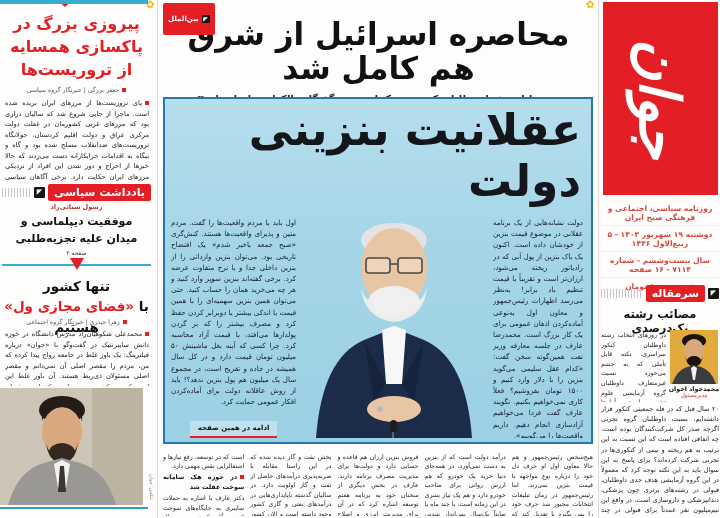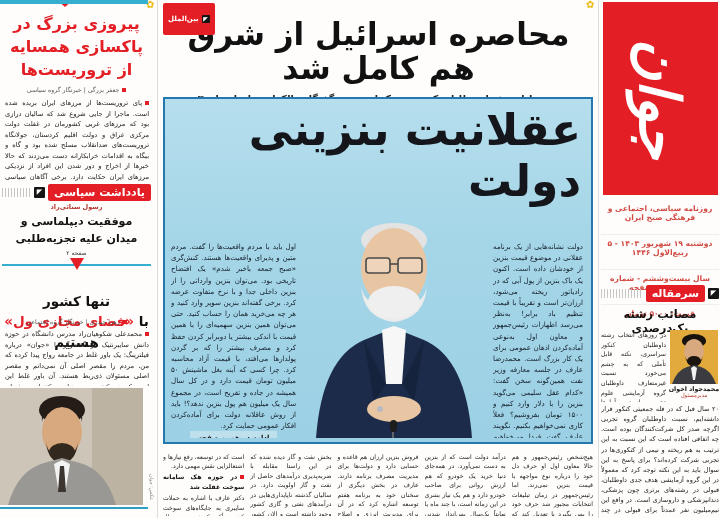--- a/index.html
+++ b/index.html
@@ -19,21 +19,21 @@
   .subhead{margin:6px 30px 0;text-align:center;font-size:9.5px;font-weight:bold;
            color:#222;line-height:1.6;}
   .feature{position:absolute;left:163px;top:97px;width:426px;height:343px;
            background:linear-gradient(180deg,#b6deed 0%,#a5d6e8 40%,#9cd0e4 100%);
            border:2px solid #2478ad;overflow:hidden;}
   .ftitle{margin:6px 10px 0;text-align:right;font-size:44px;font-weight:bold;color:#14161c;
           letter-spacing:-1px;line-height:1.15;}
   .fsub{margin:4px 10px 0;text-align:right;font-size:11.5px;font-weight:bold;color:#1b2430;}
   .fby{margin:8px 10px 0;text-align:right;font-size:6.5px;color:#333;font-weight:bold;}
   .fcols{position:absolute;left:6px;right:8px;top:118px;bottom:4px;display:flex;gap:6px;}
-  .fcol{font-size:7.1px;line-height:1.58;text-align:justify;color:#15202b;overflow:hidden;margin-top:24px;}
+  .fcol{font-size:7.1px;line-height:1.58;text-align:justify;color:#15202b;overflow:hidden;}
   .fcol.right{width:92px;}
   .fcol.left{width:128px;display:flex;flex-direction:column;}
   .fphoto{flex:1;display:flex;align-items:flex-end;justify-content:center;}
   .continue-lbl{margin-top:auto;align-self:center;font-size:7px;font-weight:bold;color:#111;
                 border-bottom:2px solid #e31e25;padding:2px 8px;background:rgba(255,255,255,.35);}
   .bullet{display:inline-block;width:4px;height:4px;background:#e31e25;margin-left:3px;
           vertical-align:middle;}
   .botcols{position:absolute;left:163px;top:452px;width:430px;height:64px;display:flex;gap:6px;}
   .botcol{flex:1;font-size:6.2px;line-height:1.52;text-align:justify;color:#222;overflow:hidden;}
   .botcol b.subh{display:block;font-size:6.4px;color:#111;margin:2px 0 1px;}
@@ -64,21 +64,21 @@
   .vcredit{position:absolute;left:145px;top:390px;width:10px;height:110px;writing-mode:vertical-rl;
            font-size:5px;color:#888;letter-spacing:1px;}
   .lc-rule{position:absolute;left:0;top:507px;width:148px;height:2px;background:#2e9fc4;}
   
   .masthead{position:absolute;left:603px;top:2px;width:115px;height:193px;background:#e31e25;
             display:flex;align-items:center;justify-content:center;overflow:hidden;}
   .masthead .logo{transform:rotate(90deg);font-family:"DejaVu Serif",serif;font-weight:bold;
             font-style:italic;font-size:56px;color:#fff;white-space:nowrap;}
   .pubinfo{position:absolute;left:601px;top:200px;width:118px;text-align:center;color:#d14b45;
            font-size:7.6px;font-weight:bold;}
-  .pubinfo div{padding:4px 0 12px;border-bottom:1px solid #eee;}
+  .pubinfo div{padding:4px 0 3px;border-bottom:1px solid #eee;}
   .pubinfo div:last-child{border-bottom:none;}
   .ed-tagrow{left:601px;top:287px;width:118px;}
   .ed-h{position:absolute;left:601px;top:307px;width:118px;text-align:center;font-size:11.5px;
         font-weight:bold;color:#111;}
   .ed-top{position:absolute;left:601px;top:330px;width:118px;height:72px;display:flex;gap:3px;}
   .ed-photo-blk{width:50px;display:flex;flex-direction:column;align-items:center;}
   .ed-photo-blk .cap{font-size:6.3px;font-weight:bold;color:#111;margin-top:1px;white-space:nowrap;}
   .ed-photo-blk .role{font-size:5.5px;color:#b3342c;}
   .ed-intro{flex:1;font-size:6.2px;line-height:1.55;text-align:justify;color:#222;overflow:hidden;}
   .ed-body{position:absolute;left:601px;top:404px;width:118px;height:112px;font-size:6.5px;
@@ -163,21 +163,21 @@
     </div>
     <div class="lc-author" style="top:203px;font-weight:bold;">رسول سنائی‌راد</div>
     <div class="lc-h2" style="top:214px;">موفقیت دیپلماسی و میدان علیه تجزیه‌طلبی</div>
     <div class="lc-pref" style="top:249px;">صفحه ۲</div>
 
     <div class="divider" style="top:258px;">
       <div class="line"></div>
       <div class="pennant"></div>
     </div>
 
-    <div class="lc-h3" style="top:291px;">
+    <div class="lc-h3" style="top:276px;">
       <span>تنها کشور</span><br>
       <span>با </span><span class="red">«فضای مجازی ول»</span><span> هستیم</span>
     </div>
     <div class="lc-by" style="top:318px;"><span class="bullet"></span><span>زهرا چیذری | خبرنگار گروه اجتماعی</span></div>
     <div class="lc-body" style="top:329px;height:57px;"><span class="bullet"></span><span>محمدعلی شکوهیان‌راد مدرس دانشگاه در حوزه دانش سایبرنتیک در گفت‌وگو با «جوان» درباره فیلترینگ: یک باور غلط در جامعه رواج پیدا کرده که من، مردم را مقصر اصلی آن نمی‌دانم و مقصر اصلی مسئولان ذی‌ربط هستند. آن باور غلط این است که هیچ کشوری در دنیا هیچ کنترلی بر فضای سایبر خود ندارد و فقط ایران و کره شمالی این کار را انجام می‌دهند. این در حالی است که تنها کشوری که هیچ کنترلی روی فضای سایبر خود ندارد، ایران است</span></div>
 
     <div class="lc-photo">
       <svg width="143" height="117" viewBox="0 0 143 117">
         <rect width="143" height="117" fill="#cdc5b8"></rect>
         <rect x="92" y="0" width="51" height="117" fill="#bdb3a2"></rect>

